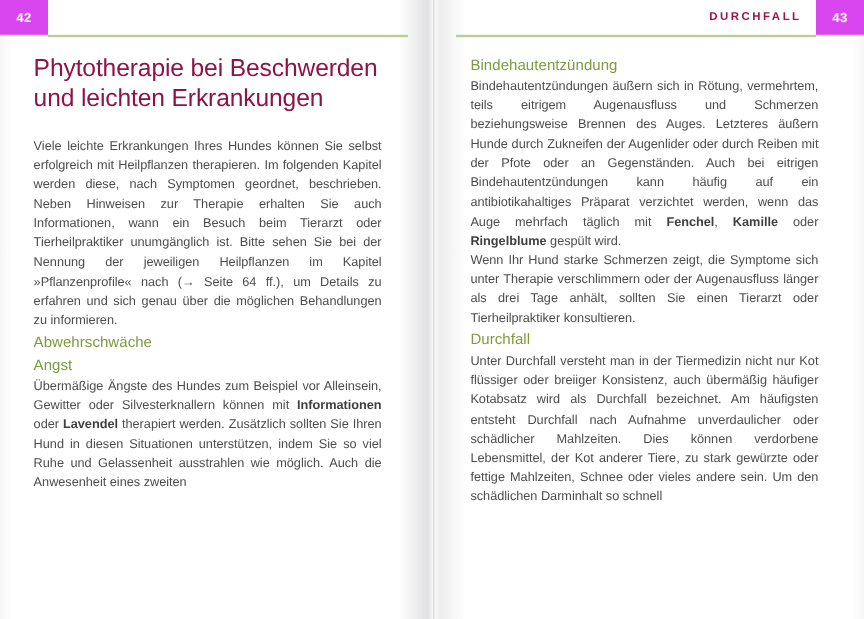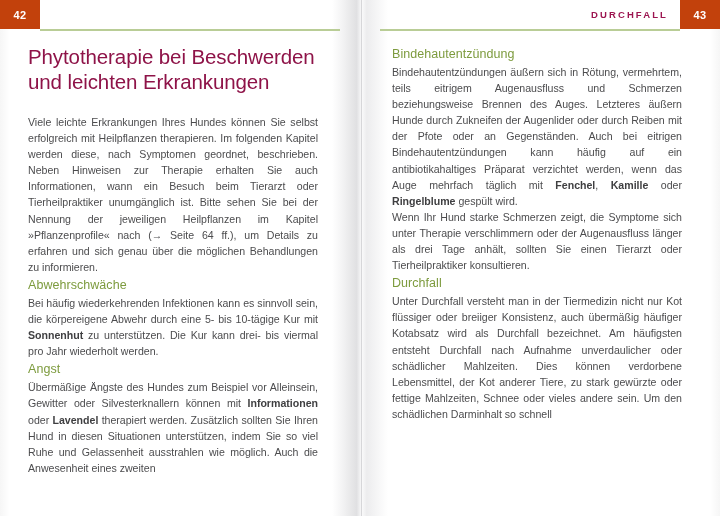--- a/index.html
+++ b/index.html
@@ -70,21 +70,21 @@
     z-index: 5;
   }
   .header.left  { left: 0;  width: 360px; }
   .header.right { left: 360px; width: 360px; }
 
   .folio-tab {
     position: absolute;
     top: 0;
     width: 40px;
     height: 29px;
-    background: #c2410c;
+    background: #d946ef;
     color: #ffffff;
     font-size: 11px;
     font-weight: bold;
     letter-spacing: 0.4px;
     display: flex;
     align-items: center;
     justify-content: center;
   }
   .header.left  .folio-tab { left: 0; }
   .header.right .folio-tab { right: 0; }
@@ -179,21 +179,20 @@
 
   <div class="page left">
     <div class="col">
 
       <h1 class="chapter-title">Phytotherapie bei Beschwerden und leichten Erkrankungen</h1>
 
       <p class="body intro">Viele leichte Erkrankungen Ihres Hundes können Sie selbst erfolgreich mit Heilpflanzen therapieren. Im folgenden Kapitel werden diese, nach Symptomen geordnet, beschrieben. Neben Hinweisen zur Therapie erhalten Sie auch Informationen, wann ein Besuch beim Tierarzt oder Tierheilpraktiker unumgänglich ist. Bitte sehen Sie bei der Nennung der jeweiligen Heilpflanzen im Kapitel »Pflanzenprofile« nach (→ Seite 64 ff.), um Details zu erfahren und sich genau über die möglichen Behandlungen zu informieren.</p>
 
       <div class="sec">
         <h2 class="section-head">Abwehrschwäche</h2>
-        <p class="body"><span>Bei häufig wiederkehrenden Infektionen kann es sinnvoll sein, die körpereigene Abwehr durch eine 5- bis 10-tägige Kur mit </span><b>Sonnenhut</b><span> zu unterstützen. Die Kur kann drei- bis viermal pro Jahr wiederholt werden.</span></p>
       </div>
 
       <div class="sec">
         <h2 class="section-head">Angst</h2>
         <p class="body"><span>Übermäßige Ängste des Hundes zum Beispiel vor Alleinsein, Gewitter oder Silvesterknallern können mit </span><b>Informationen</b><span> oder </span><b>Lavendel</b><span> therapiert werden. Zusätzlich sollten Sie Ihren Hund in diesen Situationen unterstützen, indem Sie so viel Ruhe und Gelassenheit ausstrahlen wie möglich. Auch die Anwesenheit eines zweiten</span></p>
       </div>
 
     </div>
   </div>
 

